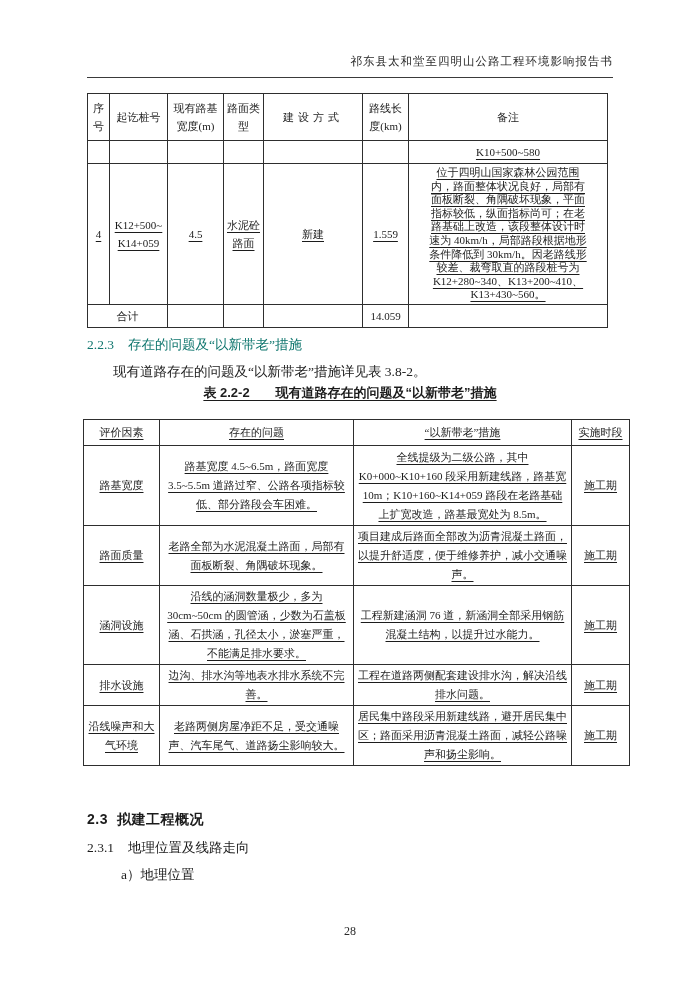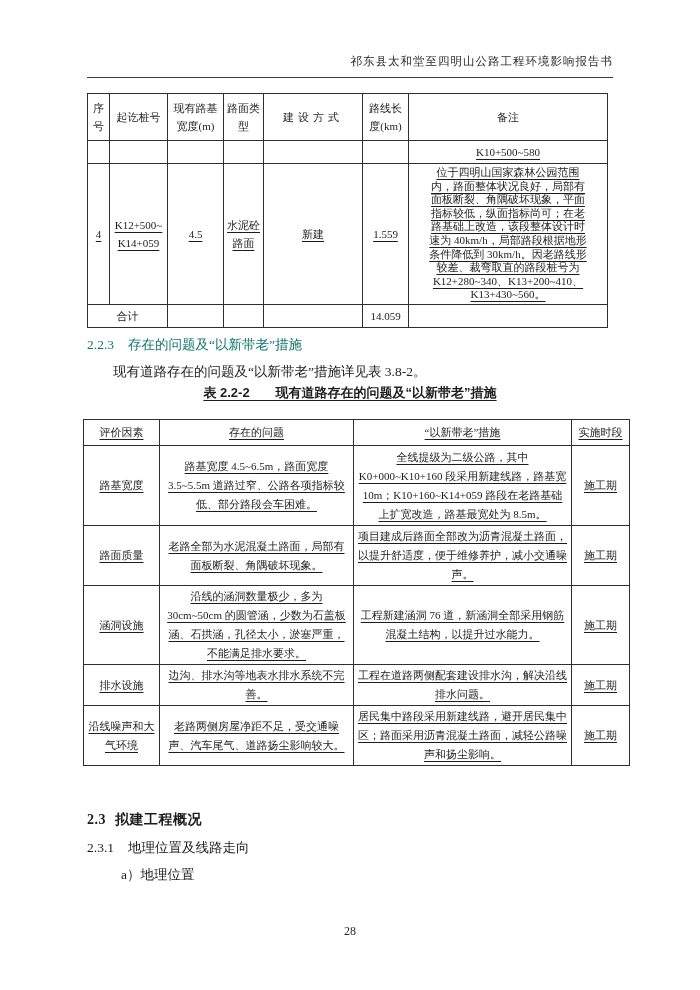--- a/index.html
+++ b/index.html
@@ -38,21 +38,21 @@
 
   
   .t2{position:absolute;left:83px;top:419px;width:546px;font-size:11px;}
   .t2 td,.t2 th{line-height:19px;padding:1px 4px;}
   .t2 th{height:23px;}
   .t2 .factor{line-height:19px;}
 
   
   .h23{position:absolute;left:87px;top:811px;font-size:14px;font-weight:bold;
        font-family:"Liberation Sans","DejaVu Sans",sans-serif;letter-spacing:0.5px;}
-  .h23 .num{margin-right:9px;font-family:Liberation Serif, serif;}
+  .h23 .num{margin-right:9px;font-family:Liberation Sans, sans-serif;}
   .h231{position:absolute;left:87px;top:839px;font-size:13.5px;}
   .h231 .num{margin-right:14px;}
   .ha{position:absolute;left:121px;top:866px;font-size:13.5px;}
   .pageno{position:absolute;left:0;top:924px;width:700px;text-align:center;
           font-size:12px;color:#2a2a2a;}
 </style>
 </head>
 <body>
 
 <div class="page">

